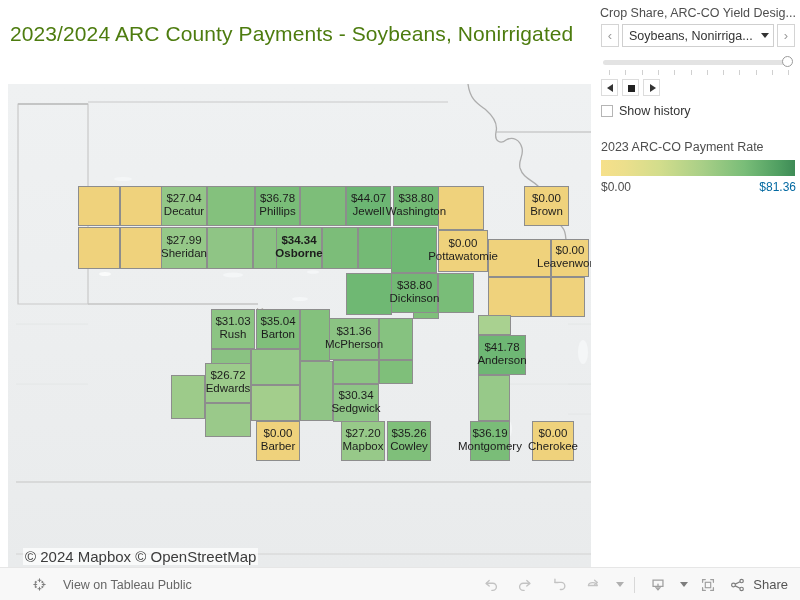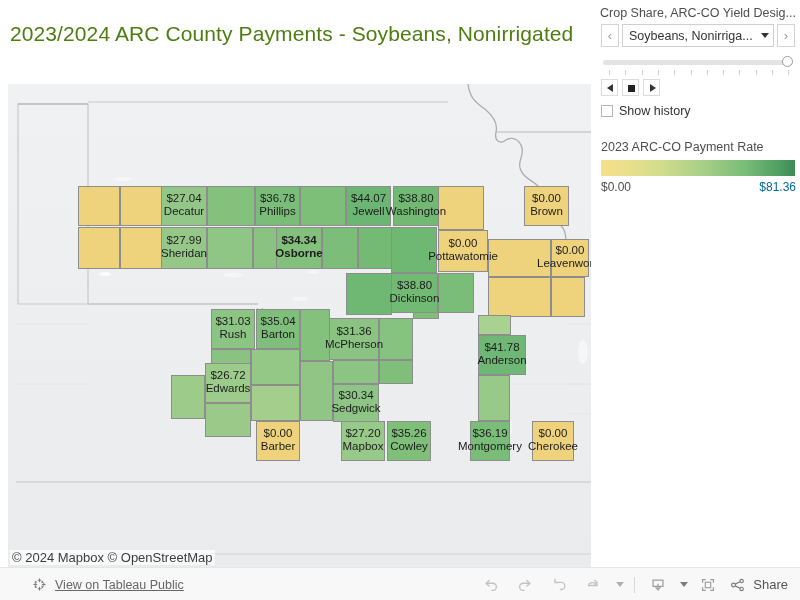--- a/index.html
+++ b/index.html
@@ -53,22 +53,22 @@
     font-size: 11.5px;
     color: #1c1c1c;
     white-space: nowrap;
     text-align: center;
     line-height: 13px;
     pointer-events: none;
   }
 
   .attrib {
     position: absolute;
-    left: 2px; bottom: 2px;
-    font-size: 13px; color: #3c3c3c;
+    left: 15px; bottom: 2px;
+    font-size: 15px; color: #3c3c3c;
     background: rgba(255,255,255,.72);
     padding: 0 2px;
     white-space: nowrap;
   }
 
   
   .panel { position: absolute; left: 598px; top: 0; width: 202px; height: 567px; background:#fff; }
   .filter-title {
     position:absolute; left:2px; top:6px; width:200px;
     font-size:12.5px; color:#4e4e4e; white-space:nowrap; overflow:hidden;
@@ -117,21 +117,21 @@
   .legend-bar { position:absolute; left:3px; top:160px; width:194px; height:16px;
                 background: linear-gradient(90deg,#f6e08a 0%, #ecdf8c 12%, #d3dd8c 30%,
                             #a9cf87 52%, #79bd78 74%, #4f9e61 92%, #3e8b56 100%); }
   .legend-min { position:absolute; left:3px; top:180px; font-size:12px; color:#4e4e4e;}
   .legend-max { position:absolute; right:4px; top:180px; font-size:12px; color:#0369a1;}
 
   
   .toolbar { position:absolute; left:0; top:567px; width:800px; height:33px;
              background:#f8f8f8; border-top:1px solid #e6e6e6; }
   .tab-public { position:absolute; left:32px; top:9px; display:flex; align-items:center; cursor:pointer;}
-  .tab-public .txt { font-size:12.5px; color:#666; margin-left:8px; white-space:nowrap;text-decoration:underline;}
+  .tab-public .txt { font-size:12.5px; color:#666; margin-left:16px; white-space:nowrap;}
   .tb-icons { position:absolute; right:12px; top:0; height:33px; display:flex; align-items:center; gap:0;}
   .tb-btn { width:34px; height:33px; display:flex; align-items:center; justify-content:center;
             cursor:pointer; }
   .tb-sep { width:1px; height:16px; background:#d8d8d8; margin:0 6px; }
   .share-btn { display:flex; align-items:center; cursor:pointer; padding-left:4px;}
   .share-btn .txt { font-size:13px; color:#555; margin-left:6px; }
   .dd-caret { width:0;height:0;border-left:4px solid transparent;border-right:4px solid transparent;
               border-top:5px solid #b0b0b0; margin-left:1px;}
 </style>
 </head>

